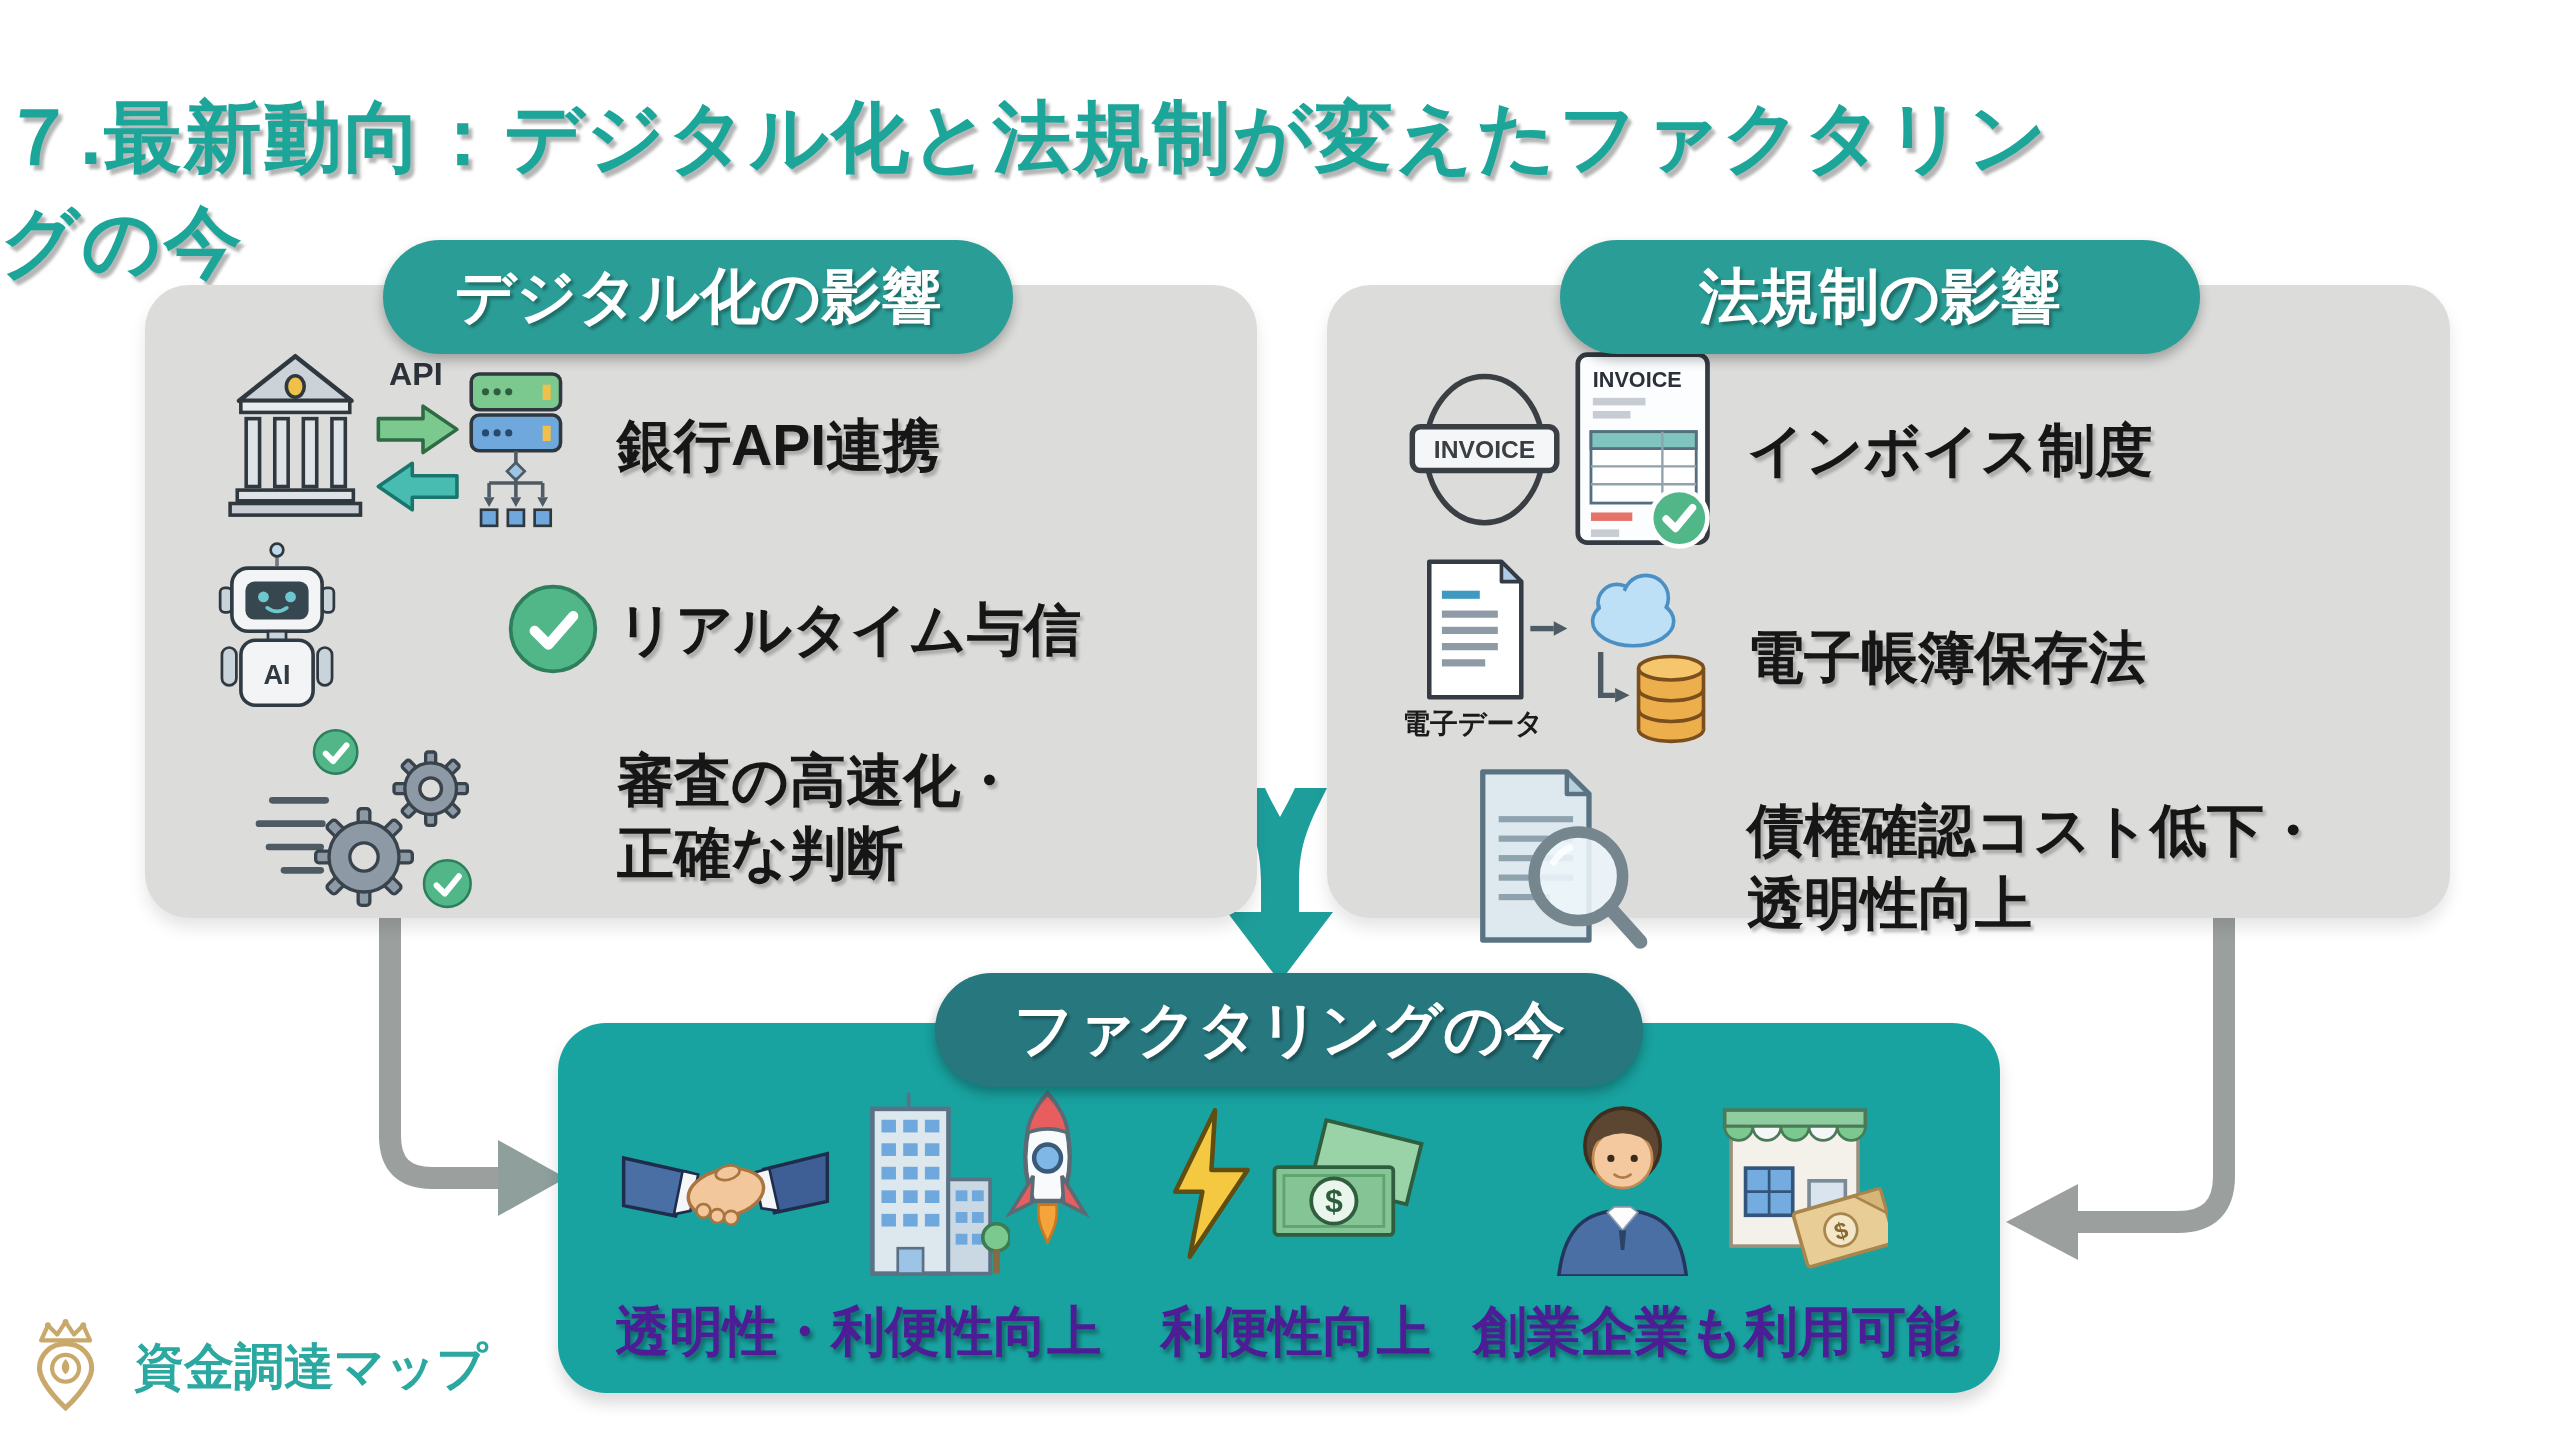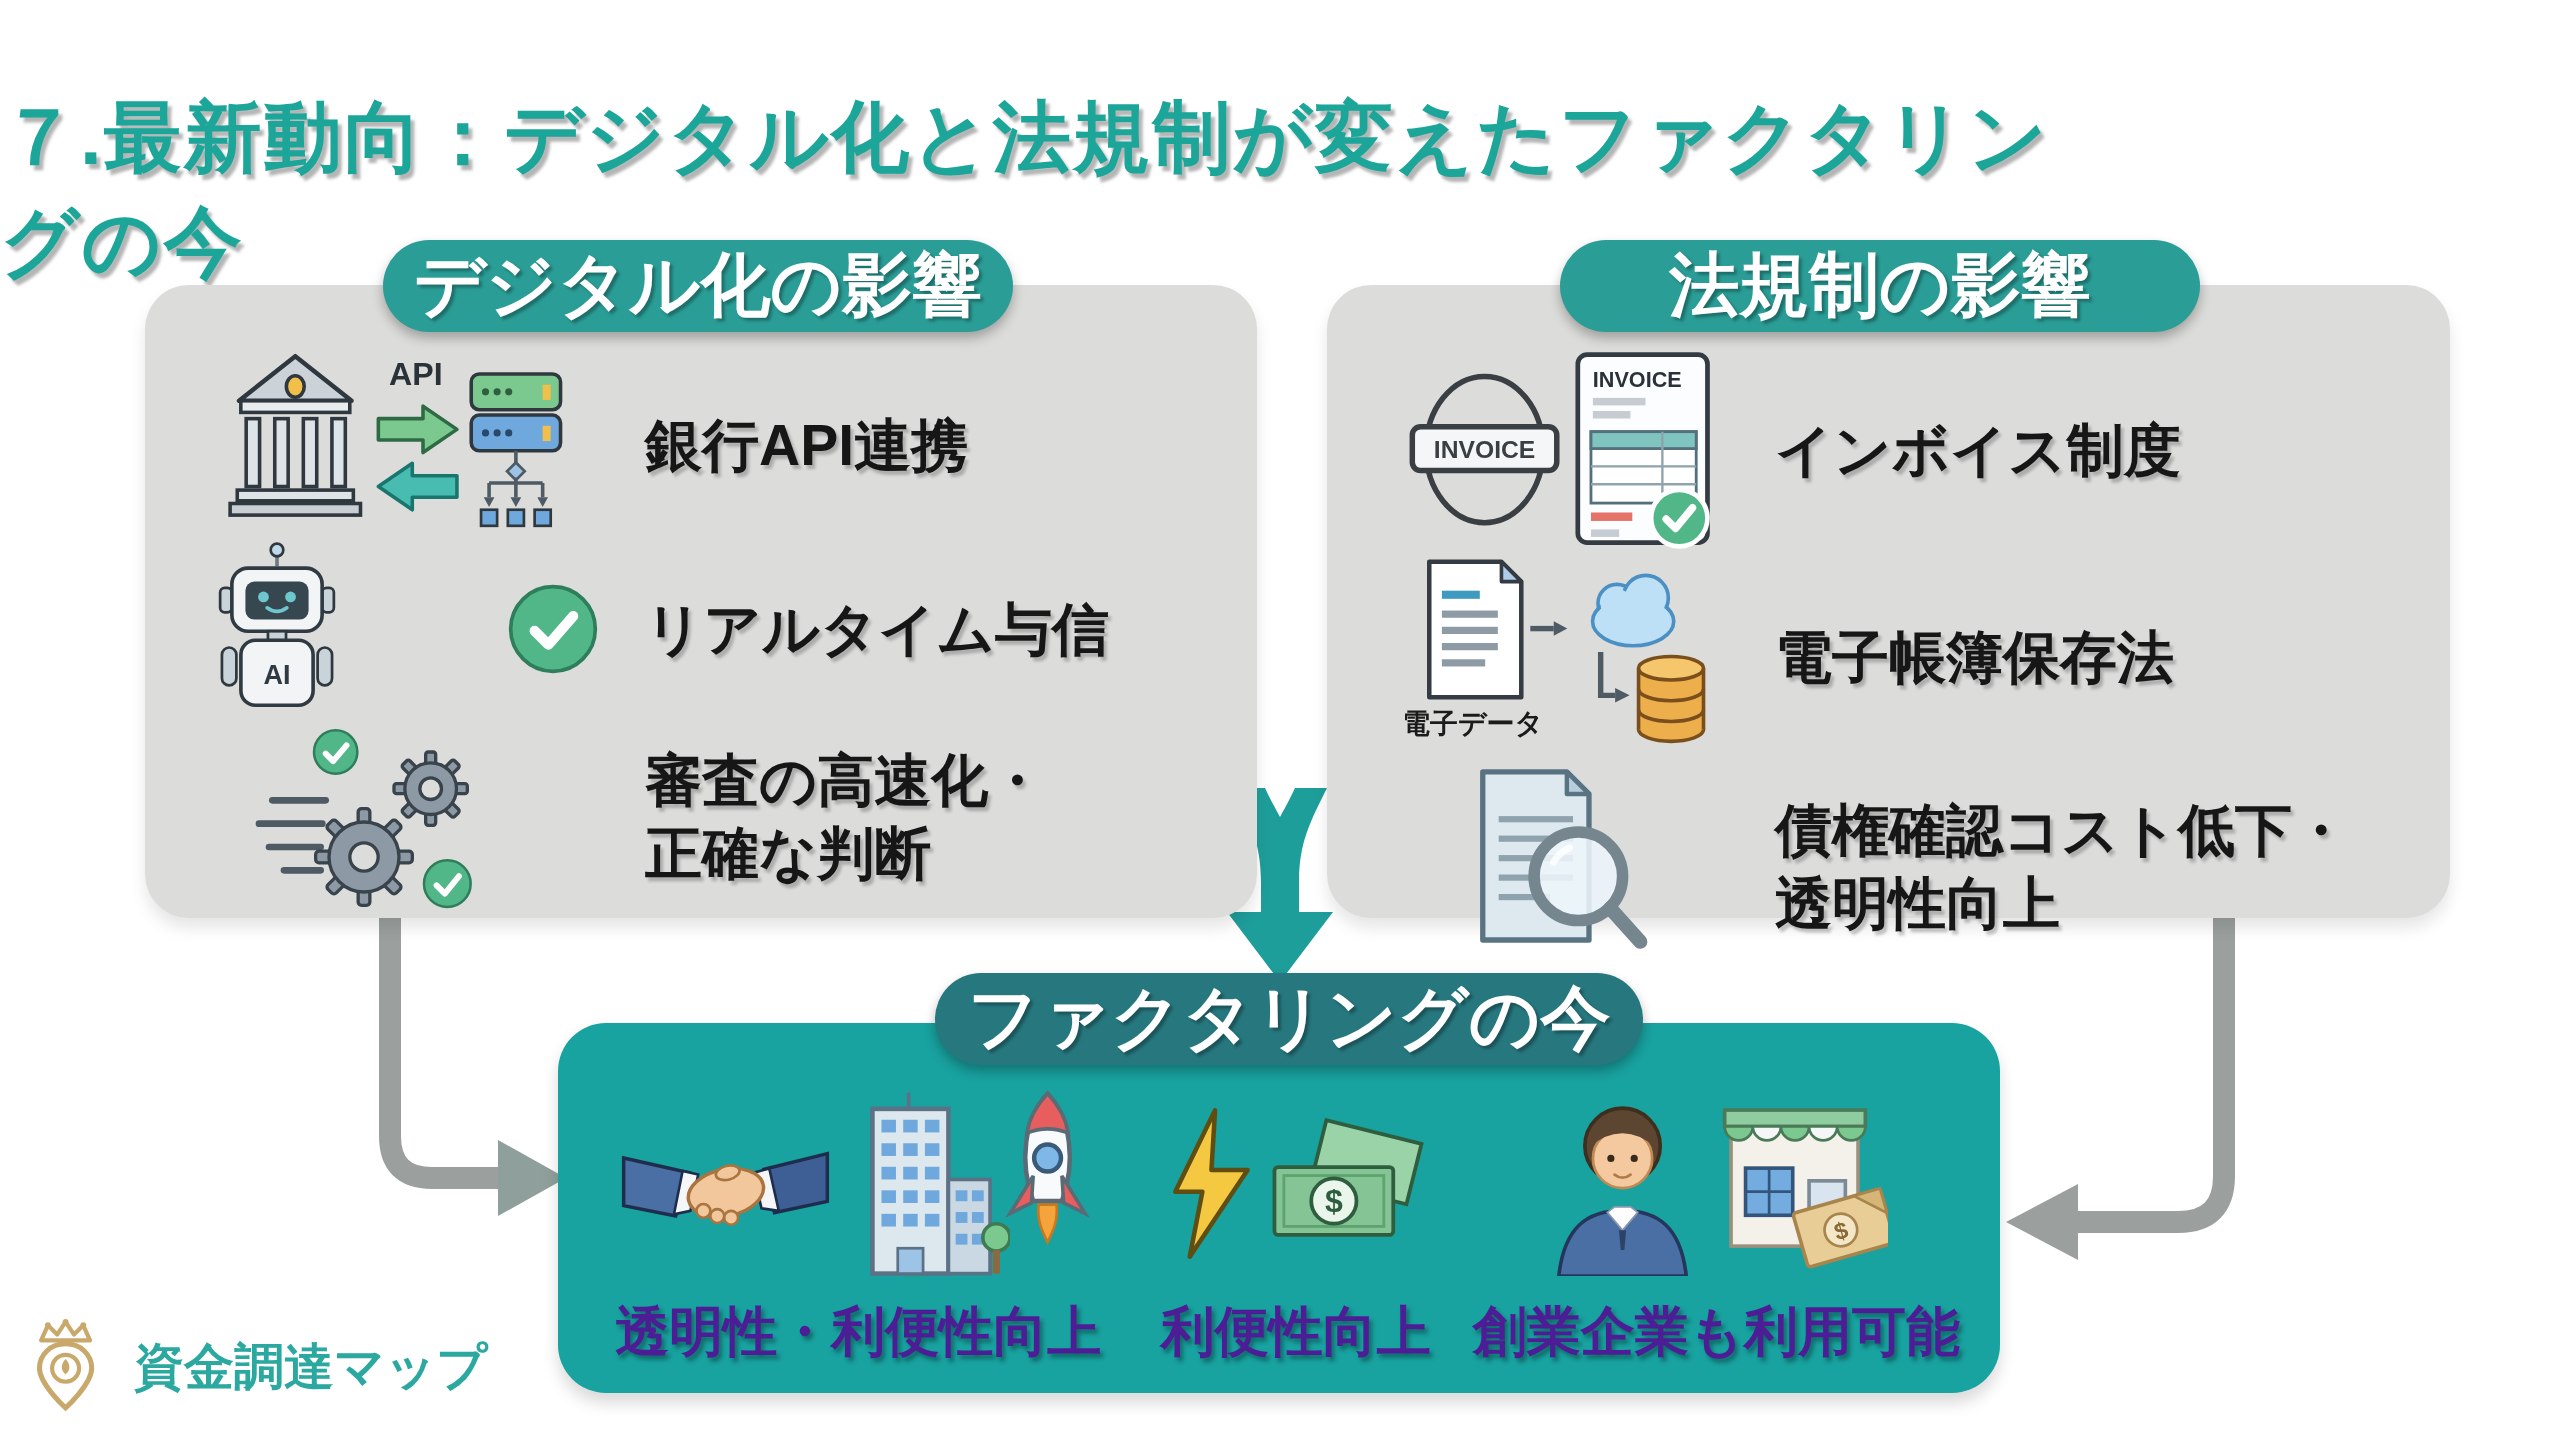--- a/index.html
+++ b/index.html
@@ -8,36 +8,36 @@
 
   .title{position:absolute;top:86px;left:0;width:2084px;text-align:left;
          font-size:78px;font-weight:800;color:#1CA699;letter-spacing:2px;
          text-shadow:4px 5px 3px rgba(70,70,70,0.40);}
 
   .panel{position:absolute;top:285px;height:633px;background:#DCDCDA;border-radius:44px;
          box-shadow:0 10px 16px rgba(0,0,0,0.10);z-index:2;}
   .panel-left{left:145px;width:1088px;padding-left:24px;}
   .panel-right{left:1327px;width:1123px;}
 
-  .pill{position:absolute;height:92px;background:#2A9D96;border-radius:58px;color:#ffffff;
-        display:flex;align-items:center;justify-content:center;font-size:70px;font-weight:800;
+  .pill{position:absolute;height:114px;background:#2A9D96;border-radius:58px;color:#ffffff;
+        display:flex;align-items:center;justify-content:center;font-size:60px;font-weight:800;
         z-index:5;box-shadow:0 6px 12px rgba(0,0,0,0.28);text-shadow:3px 3px 3px rgba(0,0,0,0.30);
         white-space:nowrap;font-family:Liberation Mono, monospace;}
   .pill-left{left:383px;top:240px;width:630px;}
   .pill-right{left:1560px;top:240px;width:640px;}
   .pill-bottom{left:935px;top:973px;width:708px;background:#26777E;}
 
   .rows{position:absolute;inset:0;box-sizing:border-box;display:flex;flex-direction:column;
         justify-content:space-between;padding:64px 24px 16px 64px;}
   .panel-right .rows{padding-left:78px;}
   .row{display:flex;align-items:center;flex-shrink:0;}
   .icon-cluster{flex:0 0 408px;display:flex;align-items:center;}
   .panel-right .icon-cluster{flex:0 0 342px;}
   .row-label{font-size:57px;font-weight:800;color:#161616;line-height:1.28;
-             white-space:pre-line;text-shadow:3px 4px 3px rgba(0,0,0,0.22);margin-left:28px;}
+             white-space:pre-line;text-shadow:3px 4px 3px rgba(0,0,0,0.22);}
 
   .arrow-layer{position:absolute;left:0;top:0;z-index:1;}
 
   .bottom-box{position:absolute;left:558px;top:1023px;width:1442px;height:370px;
               background:#18A2A0;border-radius:48px;z-index:3;display:flex;align-items:flex-end;
               box-sizing:border-box;padding:68px 40px 24px;box-shadow:0 10px 16px rgba(0,0,0,0.15);}
   .bcol{display:flex;flex-direction:column;align-items:center;gap:12px;}
   .bcol-1{flex:1.25;} .bcol-2{flex:0.85;} .bcol-3{flex:1.15;}
   .bicons{display:flex;align-items:center;justify-content:center;height:200px;}
   .blabel{color:#4c1d95;font-size:54px;font-weight:800;white-space:nowrap;

